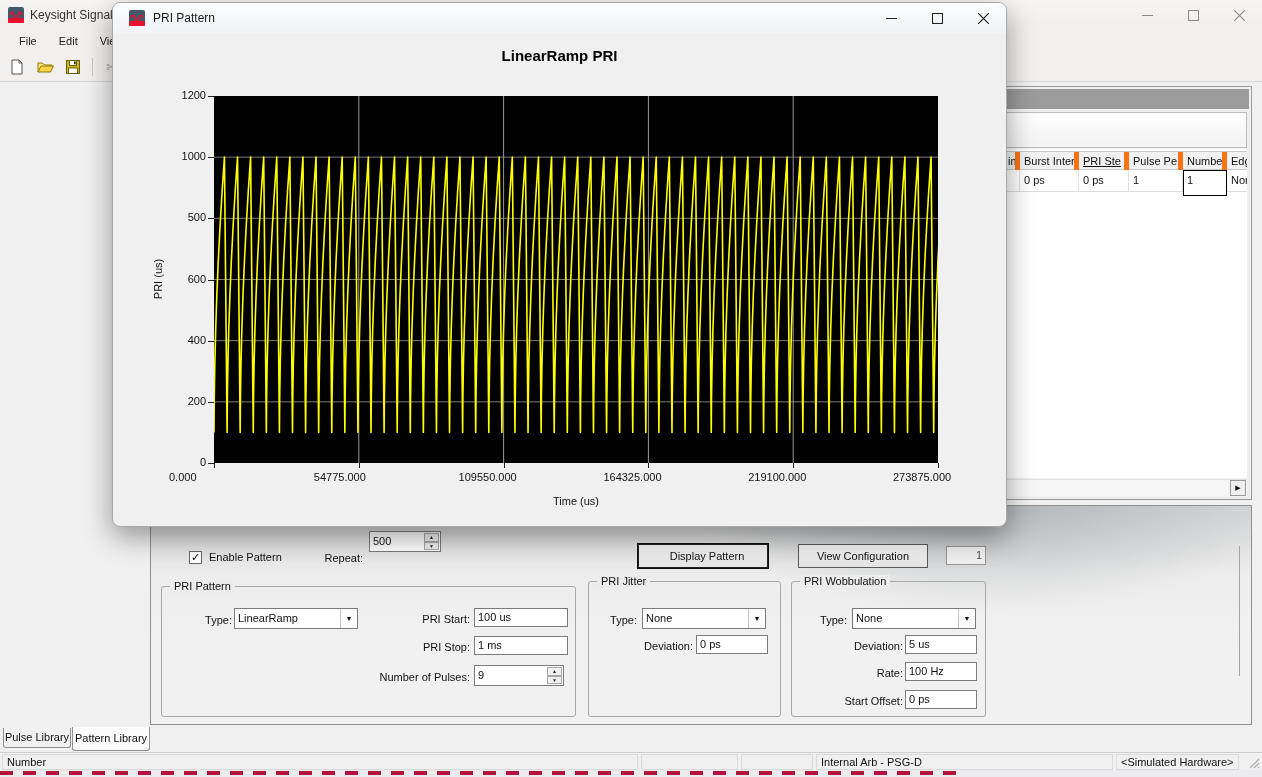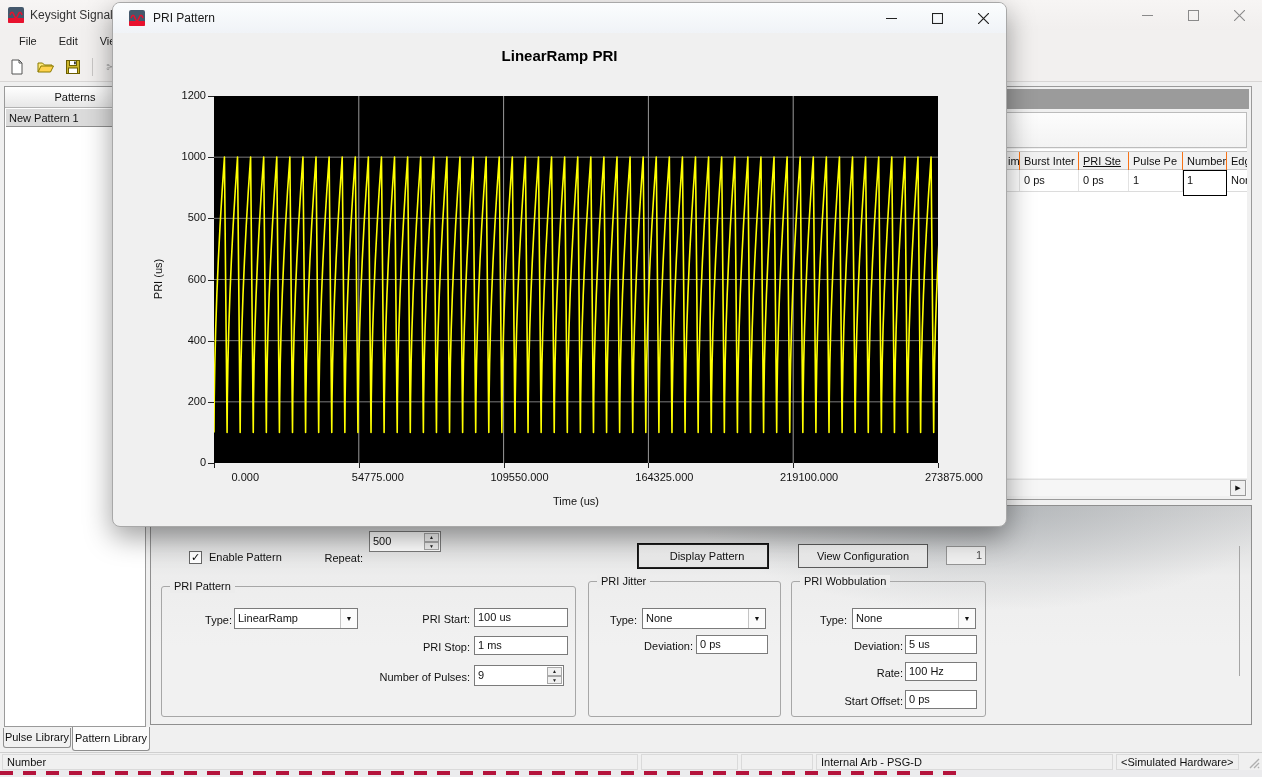--- a/index.html
+++ b/index.html
@@ -28,21 +28,21 @@
     border-bottom:1px solid #b3b3b3;text-align:center;line-height:21px;}
   .pattern-item{left:1px;top:22px;width:138px;height:18px;background:#dbdbdb;border-bottom:1px solid #8f8f8f;
     line-height:18px;padding-left:3px;}
 
   
   .right-panel{left:150px;top:86px;width:1102px;height:414px;background:#f0f0f0;border:1px solid #9a9a9a;}
   .caption-bar{left:2px;top:2px;width:1096px;height:20px;background:#9b9b9b;}
   .inset-strip{left:4px;top:25px;width:1092px;height:36px;background:linear-gradient(180deg,#fdfdfd,#f3f3f3);border:1px solid #bcbcbc;}
   .grid-area{left:4px;top:62px;width:1092px;height:329px;background:#fff;}
   .grid-headerrow{left:0;top:2px;width:1092px;height:19px;background:#f1f1f1;border-top:1px solid #c9c9c9;border-bottom:1px solid #c9c9c9;}
-  .gh{position:absolute;top:0;height:18px;line-height:18px;padding-left:4px;border-right:1px solid #f97316;overflow:hidden;white-space:nowrap;}
+  .gh{position:absolute;top:0;height:18px;line-height:18px;padding-left:4px;border-right:5px solid #f97316;overflow:hidden;white-space:nowrap;}
   .gc{position:absolute;top:0;height:21px;line-height:21px;padding-left:4px;border-right:1px solid #e2e2e2;overflow:hidden;white-space:nowrap;background:#fff;}
   .grid-datarow{left:0;top:21px;width:1092px;height:22px;border-bottom:1px solid #dcdcdc;}
   .cell-focus{outline:1px solid #000;outline-offset:-1px;}
   .hscroll{left:4px;top:392px;width:1092px;height:17px;background:#f6f6f6;border-top:1px solid #e0e0e0;}
   .hscroll-btn{position:absolute;right:1px;top:0;width:16px;height:16px;background:#f0f0f0;border:1px solid #9a9a9a;
     display:flex;align-items:center;justify-content:center;font-size:7px;color:#111;}
 
   
   .bottom-panel{left:150px;top:505px;width:1102px;height:220px;border:1px solid #8f8f8f;
     background:linear-gradient(180deg,#d4d5d6 0px,#ededed 70px,#f1f1f1 140px);}
@@ -80,21 +80,21 @@
   .dialog{left:112px;top:2px;width:895px;height:525px;background:#f0f0f0;border:1px solid #a8a8a8;border-radius:8px;
     box-shadow:0 10px 28px rgba(0,0,0,.38);z-index:10;overflow:hidden;}
   .dlg-titlebar{position:absolute;left:0;top:0;width:100%;height:30px;background:linear-gradient(180deg,#fbfdfe,#f0f3f7);}
   .dlg-title-text{position:absolute;left:40px;top:8px;font-size:12px;color:#1a1a1a;}
   .dlg-winbtns{position:absolute;right:0;top:0;height:30px;display:flex;}
   .chart-title{position:absolute;left:0;top:44px;width:100%;text-align:center;font-size:15px;font-weight:bold;color:#000;}
   .plot{position:absolute;left:101px;top:93px;width:724px;height:367px;background:#000;}
   .ylabel{position:absolute;left:6px;top:269px;width:80px;height:14px;text-align:center;transform:rotate(-90deg);color:#111;}
   .ytick-label{position:absolute;width:55px;text-align:right;color:#111;}
   .ytick-mark{position:absolute;width:6px;height:1px;background:#222;}
-  .xtick-label{position:absolute;width:90px;text-align:right;color:#111;}
+  .xtick-label{position:absolute;width:90px;text-align:left;color:#111;}
   .xtick-mark{position:absolute;width:1px;height:5px;background:#222;}
   .xlabel{position:absolute;left:418px;top:492px;width:90px;text-align:center;color:#111;}
   .vdivider{position:absolute;width:1px;background:#a5a5a5;}
 </style>
 </head>
 <body>
 
 <div id="screen">
 
   <div class="abs main-titlebar">
@@ -155,24 +155,20 @@
     <div class="tsep"></div>
     <div class="tbtn" style="color:#a3a3a3;font-size:14px;">✂</div>
     <div class="tbtn">
       <svg width="14" height="15" viewBox="0 0 14 15">
           <rect x="1" y="1" width="8" height="10" fill="#eee" stroke="#a3a3a3"></rect>
           <rect x="5" y="4" width="8" height="10" fill="#eee" stroke="#a3a3a3"></rect>
         </svg>
     </div>
   </div>
 
-  <div class="abs left-panel">
-    <div class="abs left-header">Patterns</div>
-    <div class="abs pattern-item">New Pattern 1</div>
-  </div>
 
   <div class="abs right-panel">
     <div class="abs caption-bar"></div>
     <div class="abs inset-strip"></div>
     <div class="abs grid-area">
       <div class="abs grid-headerrow">
         <div class="gh" style="left:849px;width:16px;">im</div>
         <div class="gh" style="left:865px;width:59px;">Burst Inter</div>
         <div class="gh" style="left:924px;width:50px;text-decoration:underline;">PRI Ste</div>
         <div class="gh" style="left:974px;width:54px;">Pulse Pe</div>

